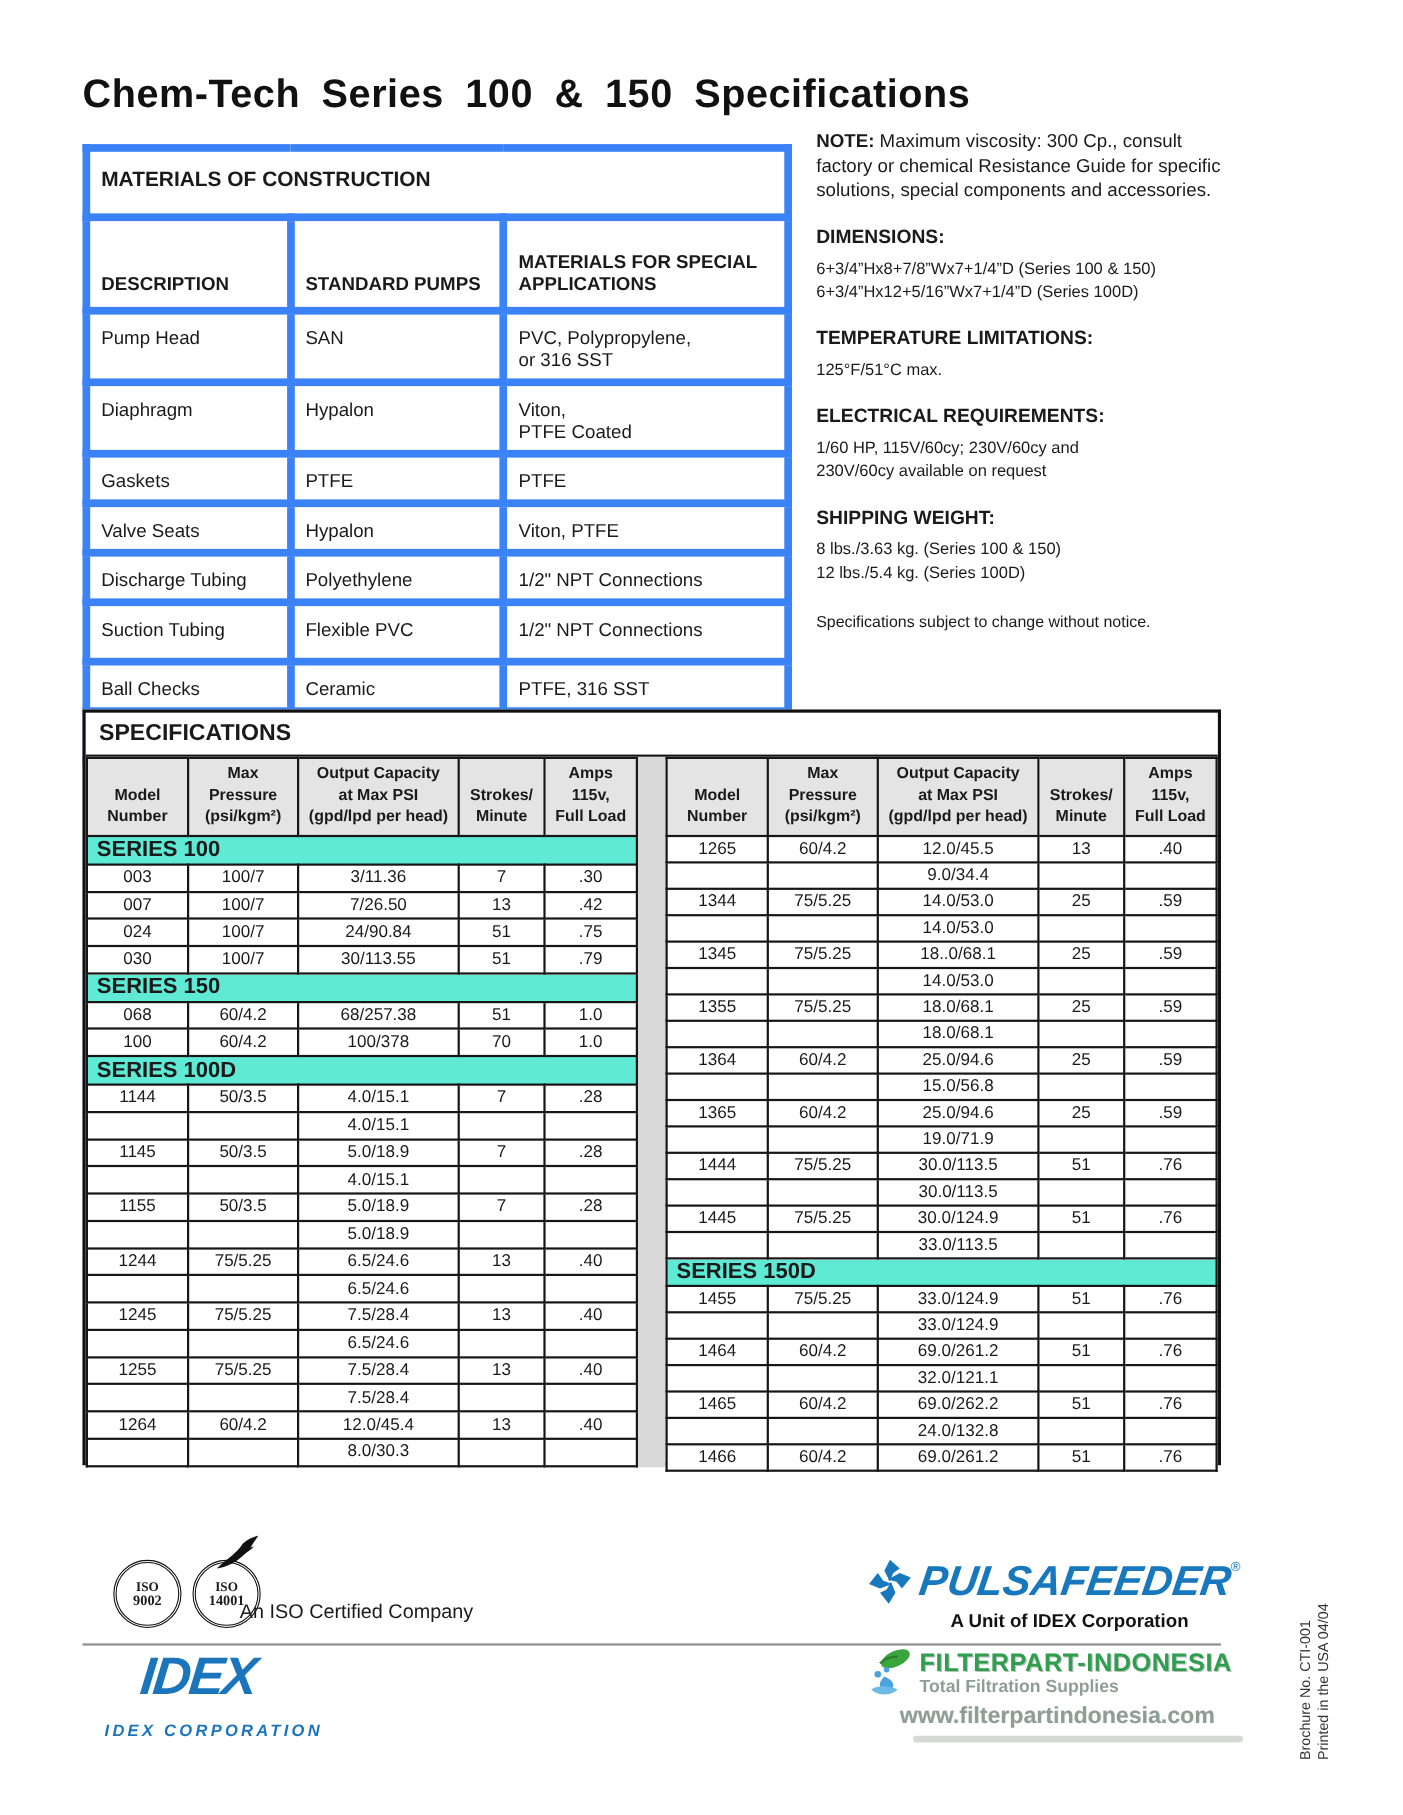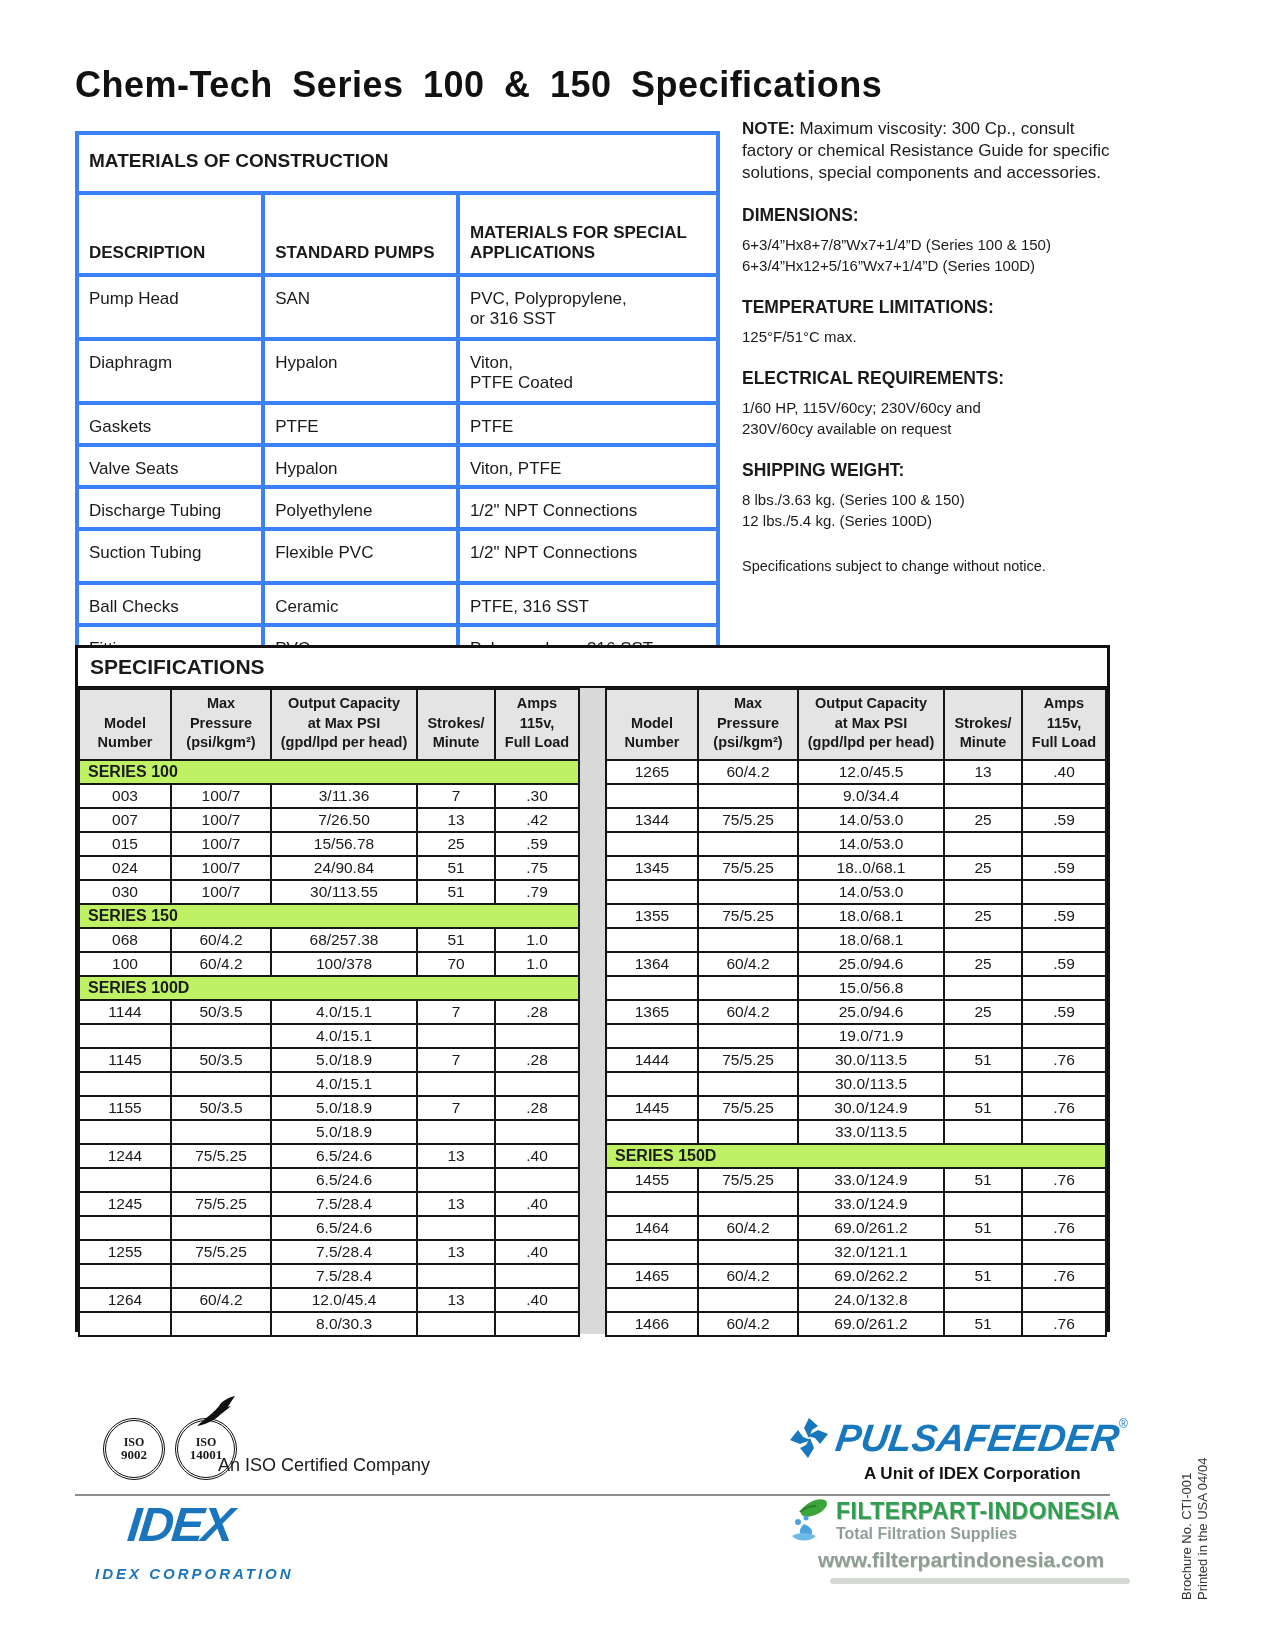--- a/index.html
+++ b/index.html
@@ -3,21 +3,21 @@
 <meta charset="utf-8">
 <style>
   html,body{margin:0;padding:0;background:#fff;}
   .page{position:relative;width:1275px;height:1650px;background:#ffffff;
         font-family:"Liberation Sans","DejaVu Sans",sans-serif;color:#1a1a1a;overflow:hidden;}
   .title{position:absolute;left:75px;top:64px;font-size:36px;font-weight:bold;
          letter-spacing:0.5px;word-spacing:9px;color:#111;}
 
   
   .materials{position:absolute;left:75px;top:131px;width:645px;border-collapse:collapse;}
-  .materials th,.materials td{border:4px solid #3b82f6;white-space:pre-line;
+  .materials th,.materials td{border:7px solid #3b82f6;white-space:pre-line;
          font-size:17px;padding:6px 10px;vertical-align:top;text-align:left;}
   .materials .tbl-title{font-size:19px;font-weight:bold;height:40px;vertical-align:middle;}
   .materials thead th{font-weight:bold;height:62px;vertical-align:bottom;padding-bottom:10px;}
   .materials td{padding-top:12px;margin-top:36px;}
 
   
   .notes{position:absolute;left:742px;top:118px;width:372px;font-size:17px;line-height:22px;}
   .note-para b{font-weight:bold;}
   .note-heading{font-weight:bold;font-size:17.5px;margin-top:20px;margin-bottom:8px;}
   .note-line{font-size:15px;line-height:21px;white-space:nowrap;}
@@ -28,22 +28,22 @@
            border:3px solid #111;box-sizing:border-box;background:#d9d9d9;}
   .specbox .spec-title{background:#fff;border-bottom:2px solid #111;height:38px;
            line-height:38px;padding-left:12px;font-size:21px;font-weight:bold;}
   .spec-flex{display:flex;height:646px;}
   .spec-table{border-collapse:collapse;background:#fff;width:500px;table-layout:fixed;}
   .spec-gap{width:29px;background:#d9d9d9;}
   .spec-table th,.spec-table td{border:2px solid #161616;text-align:center;overflow:hidden;}
   .spec-table th{background:#e4e4e4;font-size:14.5px;font-weight:bold;line-height:1.35;
            height:62px;vertical-align:bottom;padding-bottom:6px;white-space:pre-line;}
   .spec-table td{font-size:15.5px;height:22px;padding:0 2px;}
-  .spec-table tr.band td{background:#bef264;text-align:left;font-weight:bold;
-           font-size:16px;padding-left:8px;}
+  .spec-table tr.band td{background:#5eead4;text-align:left;font-weight:bold;
+           font-size:20px;padding-left:8px;}
 
   
   .iso-seals{position:absolute;left:103px;top:1418px;display:flex;align-items:flex-end;}
   .seal{width:56px;height:56px;border:3px double #111;border-radius:50%;display:flex;
         flex-direction:column;align-items:center;justify-content:center;background:#fff;
         font-family:"Liberation Serif","DejaVu Serif",serif;font-weight:bold;margin-right:10px;}
   .seal .l1{font-size:12px;line-height:12px;}
   .seal .l2{font-size:13px;line-height:14px;}
   .seal-wrap{position:relative;}
   .bird{position:absolute;left:18px;top:-22px;}
@@ -203,27 +203,20 @@
               <td>.30</td>
             </tr>
             <tr>
               <td>007</td>
               <td>100/7</td>
               <td>7/26.50</td>
               <td>13</td>
               <td>.42</td>
             </tr>
             <tr>
-              <td>015</td>
-              <td>100/7</td>
-              <td>15/56.78</td>
-              <td>25</td>
-              <td>.59</td>
-            </tr>
-            <tr>
               <td>024</td>
               <td>100/7</td>
               <td>24/90.84</td>
               <td>51</td>
               <td>.75</td>
             </tr>
             <tr>
               <td>030</td>
               <td>100/7</td>
               <td>30/113.55</td>

